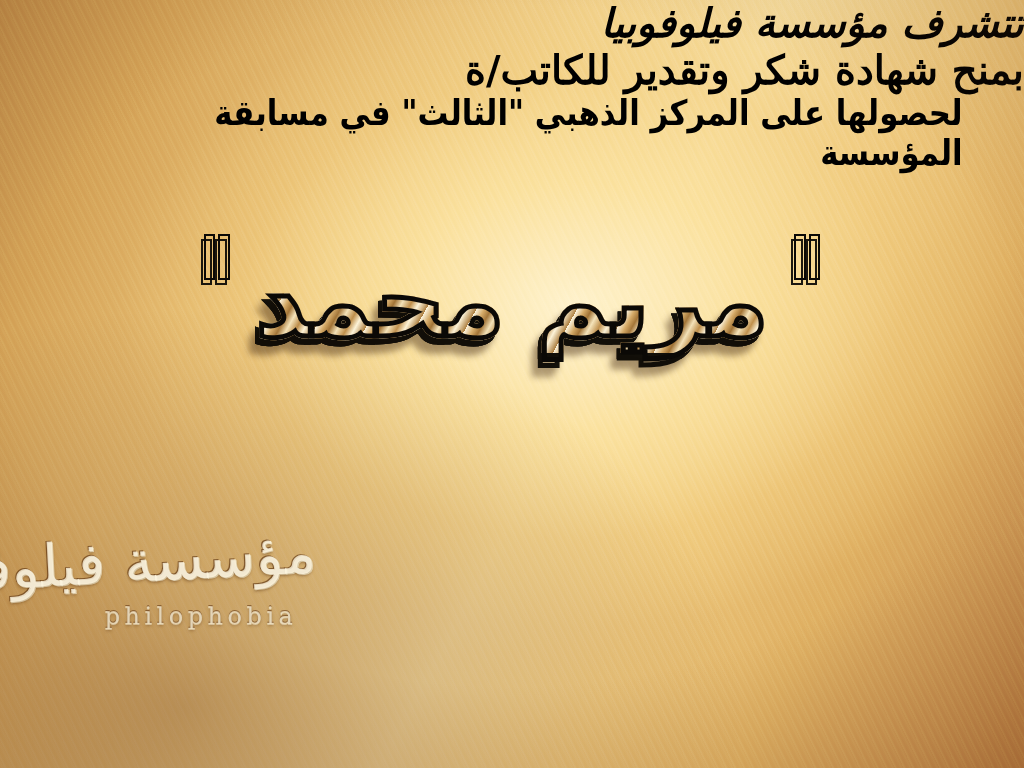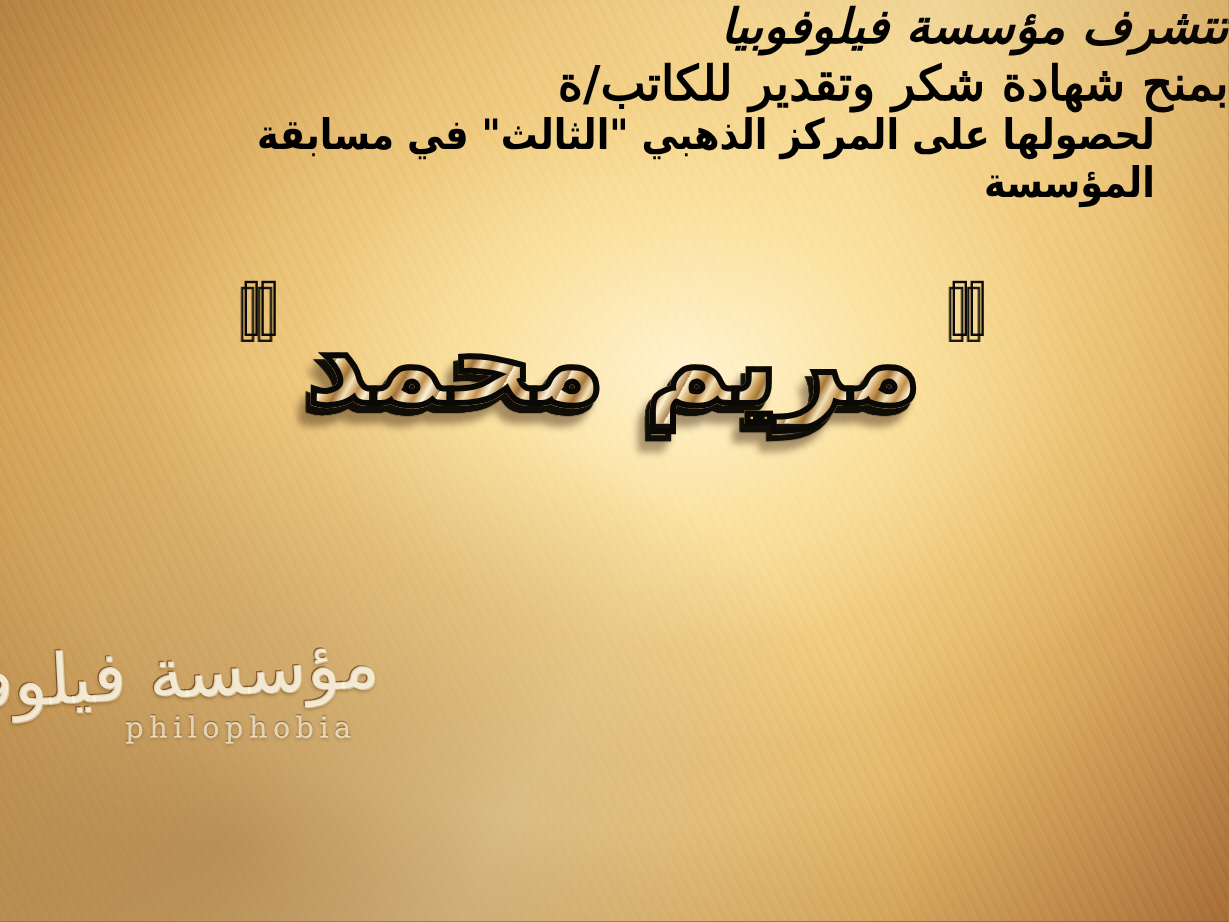--- a/index.html
+++ b/index.html
@@ -187,20 +187,21 @@
     letter-spacing: -2px;
     text-shadow:
        1px 1px 0 rgba(255,255,235,0.55),
       -1px -1px 0 rgba(96,54,18,0.65),
        0px 2px 3px rgba(92,52,16,0.45);
     transform: rotate(-3deg);
     white-space: nowrap;
   }
 
   #logo-wordmark {
+    margin-top: 10px;
     font-size: 24px;
     letter-spacing: 4.5px;
     direction: ltr;
     font-family: "DejaVu Serif", "Liberation Serif", serif;
     color: rgba(252,242,214,0.62);
     text-shadow:
        0 1px 0 rgba(255,255,240,0.45),
        0 -1px 0 rgba(92,50,16,0.55),
        0 2px 3px rgba(92,52,16,0.40);
   }

